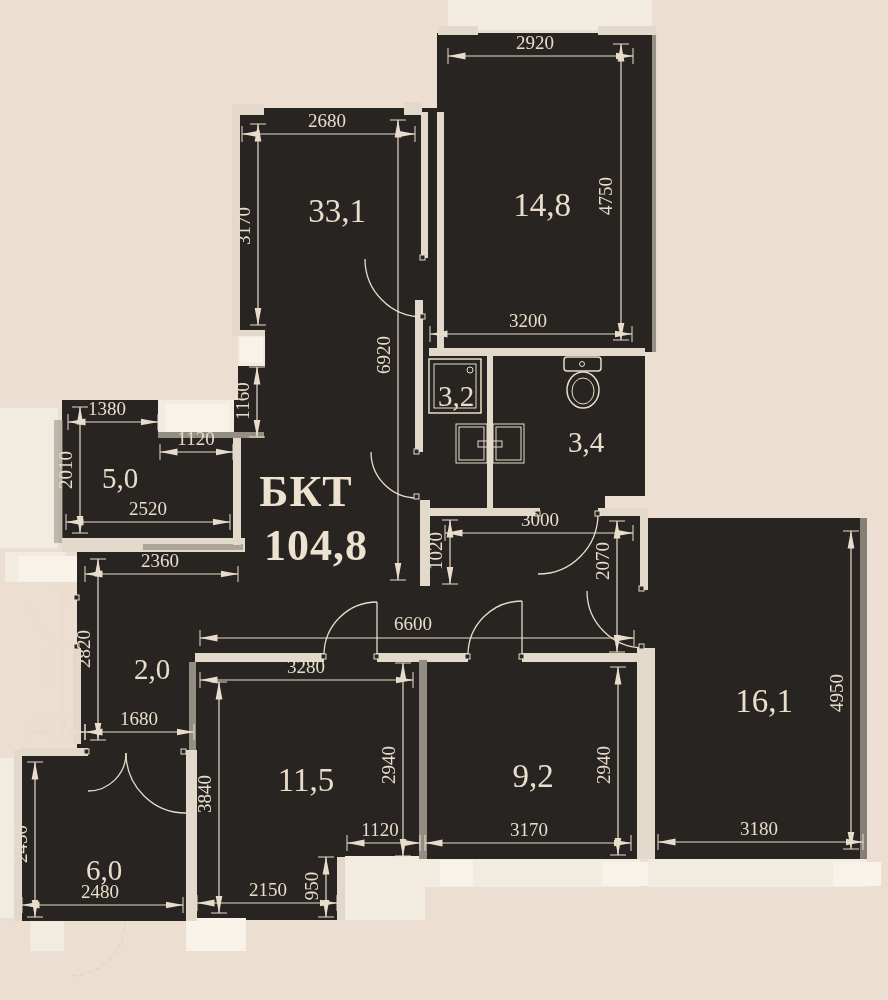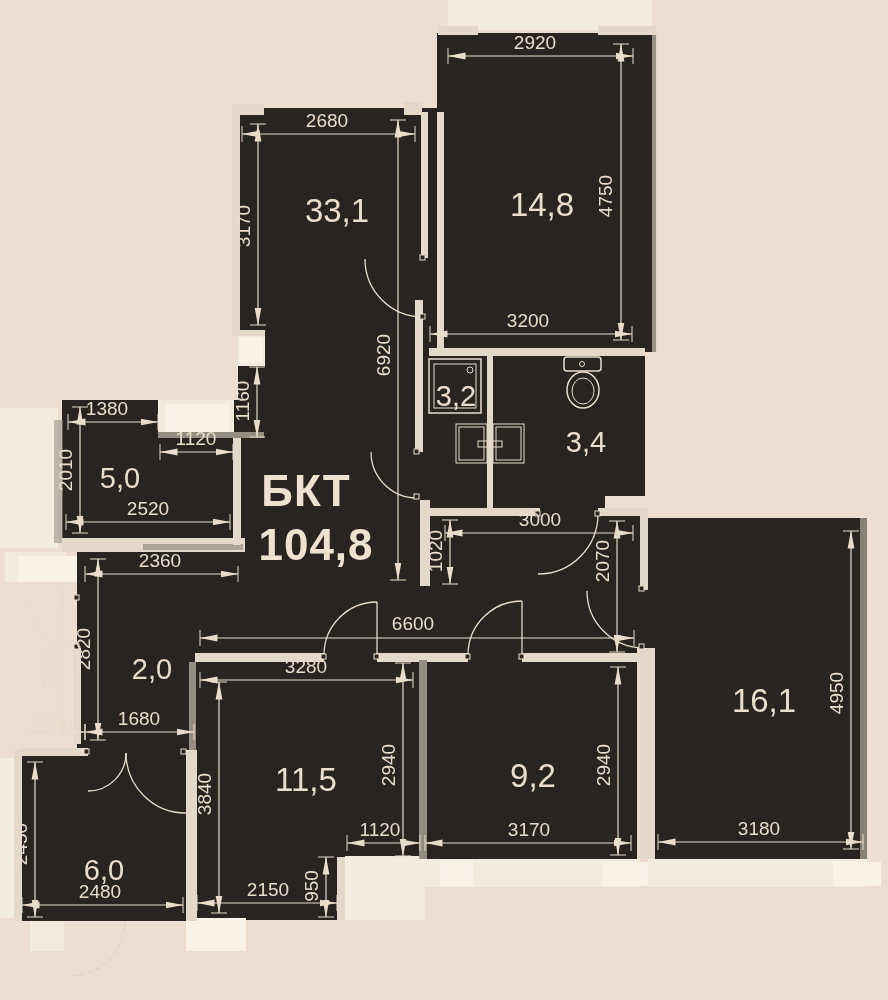--- a/index.html
+++ b/index.html
@@ -1,17 +1,17 @@
 <!DOCTYPE html>
 <html><head>
 <meta charset="utf-8">
 <style>
   html,body{margin:0;padding:0;background:#ecdfd1;}
   .stage{position:relative;width:888px;height:1000px;background:#ecdfd1;overflow:hidden;
-         font-family:Liberation Sans, sans-serif;}
+         font-family:Liberation Serif, serif;}
   svg{position:absolute;left:0;top:0;}
   .flr{fill:#272421;}                 
   .wl{fill:#e3d9cb;}
   .wg{fill:#948d83;}                  
   .bgl{fill:#f2ebdf;}                 
   .bgw{fill:#f8f2e8;}                 
   .bgb{fill:#ecdfd1;}
   .dl{stroke:#e8dccb;stroke-width:1.2;fill:none;}
   .tk{stroke:#e8dccb;stroke-width:1;}
   .door{stroke:#e8dccb;stroke-width:1.3;fill:none;}

